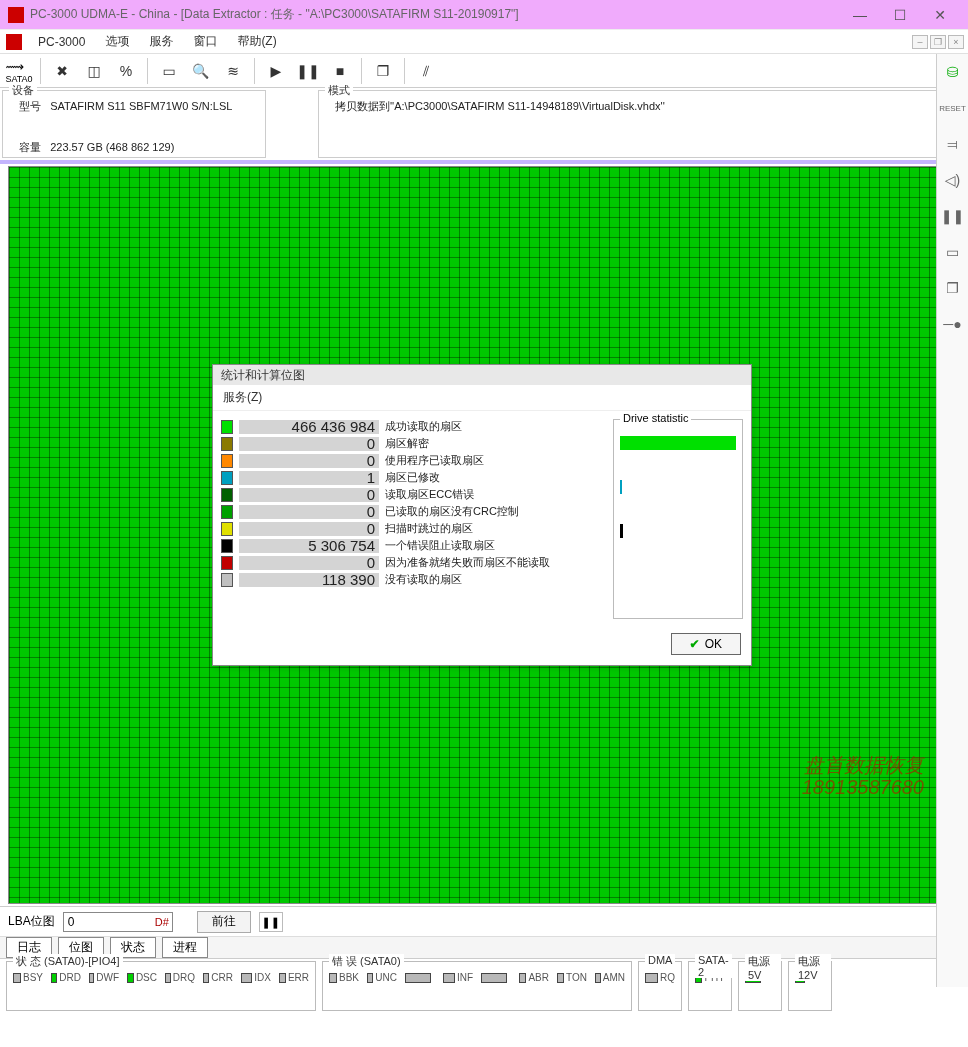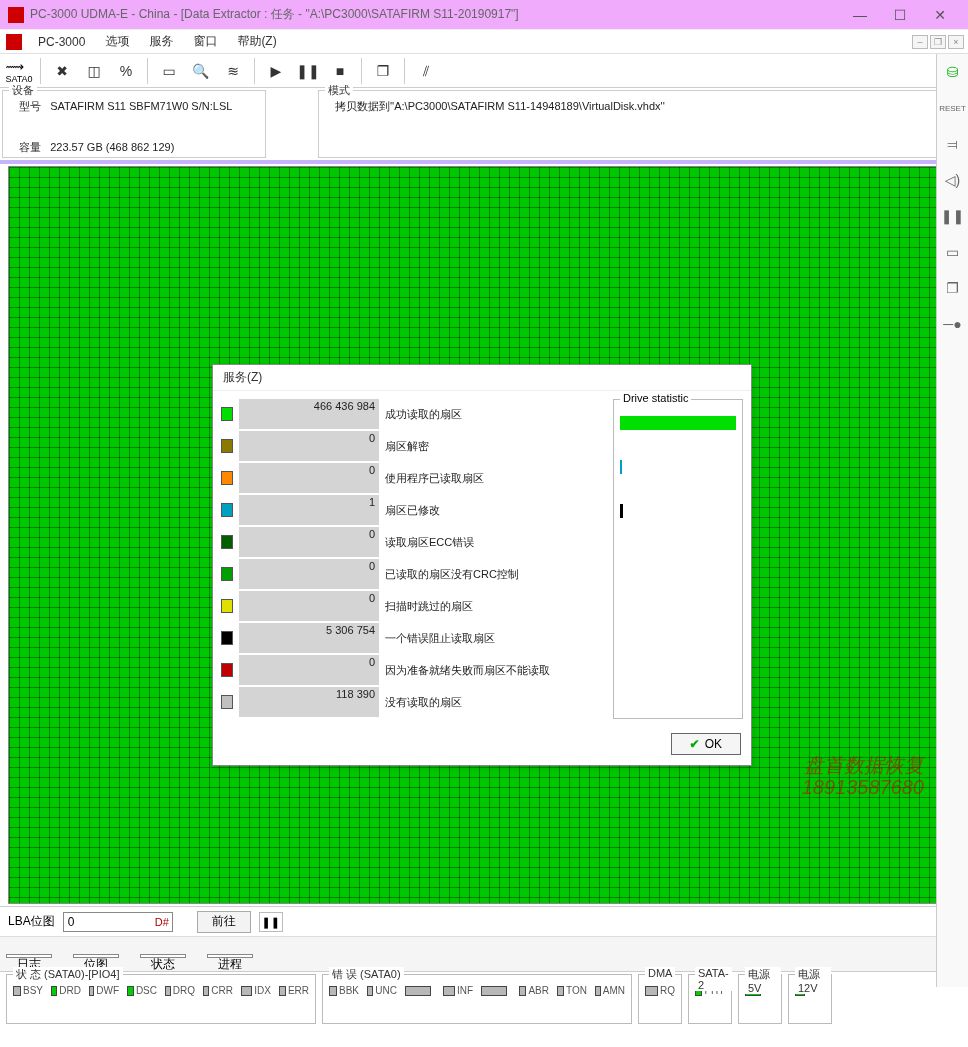--- a/index.html
+++ b/index.html
@@ -48,21 +48,21 @@
 .vscroll .up{top:0;} .vscroll .down{bottom:0;}
 
 
 .lbabar { height: 30px; display: flex; align-items: center; padding: 2px 8px; gap: 8px; border-top: 1px solid #ccc; }
 .lbabar label { font-size: 12px; }
 .lbabar input { width: 110px; height: 20px; font-size: 12px; padding: 1px 4px; border:1px solid #888; }
 .lbabar button { height: 22px; padding: 0 14px; font-size: 12px; background:#f3f3f3; border:1px solid #aaa; }
 .lbabar .pause { width:24px; height:20px; border:1px solid #bbb; font-size:11px; text-align:center; line-height:18px; }
 
 
-.tabsrow { height: 22px; display: flex; gap: 21px; padding: 17px 6px; background:#f5f5f5; border-top:1px solid #ddd;}
+.tabsrow { height: 22px; display: flex; gap: 6px; padding: 0 6px; background:#f5f5f5; border-top:1px solid #ddd;}
 .tab { border: 1px solid #888; padding: 1px 10px; font-size: 12px; background: #fff; }
 .tab.active { background: #fff; font-weight: normal; }
 
 
 .status { display: flex; gap: 6px; padding: 2px 6px; align-items: flex-start; height: 56px; border-top:1px solid #ccc;}
 .sgrp { border: 1px solid #bbb; position: relative; padding: 10px 6px 4px 6px; height: 50px; }
 .sgrp .legend { position: absolute; top: -8px; left: 6px; background: #fff; padding: 0 3px; font-size: 11px; color:#333; }
 .leds { display: flex; gap: 8px; }
 .led { display: flex; flex-direction: row; align-items: center; gap: 2px; width: 30px; }
 .led .dot { width: 26px; height: 10px; border: 1px solid #444; background: #b8b8b8; }
@@ -74,21 +74,21 @@
 .rsidebar .ritem { width: 26px; height: 24px; display:flex; align-items:center; justify-content:center; color:#666; font-size:14px;}
 
 
 .dialog { position: absolute; left: 212px; top: 364px; width: 540px; background: #fff; border: 1px solid #888; box-shadow: 2px 2px 6px rgba(0,0,0,0.15); z-index: 100; }
 .dialog .dlg-title { position:relative; height: 20px; background: #e8e8e8; padding: 2px 8px; color: #333; font-size: 12px; }
 .dialog .dlg-menu { padding: 4px 10px; font-size: 12px; color: #333; border-bottom:1px solid #eee;}
 .dialog .dlg-body { display: flex; padding: 8px; gap: 8px; }
 .stats { flex: 1; }
 .statrow { display: flex; align-items: center; gap: 6px; margin-bottom: 2px; }
 .statrow .sw { width: 12px; height: 14px; border:1px solid #555; }
-.statrow .bar { flex: 0 0 140px; height: 30px; background: #d4d4d4; text-align: right; padding-right: 4px; font-size: 11px; color: #222; line-height:14px;}
+.statrow .bar { flex: 0 0 140px; height: 14px; background: #d4d4d4; text-align: right; padding-right: 4px; font-size: 15px; color: #222; line-height:14px;}
 .statrow .slbl { font-size: 11px; color: #222; }
 .drivestat { width: 130px; border: 1px solid #bbb; position: relative; padding: 16px 6px 6px 6px; min-height:200px;}
 .drivestat .legend { position: absolute; top: -8px; left: 6px; background: #fff; padding: 0 3px; font-size: 11px; }
 .ds-bar { height: 14px; background: #00e000; margin-bottom: 30px; }
 .ds-tick { width: 2px; height: 14px; margin-bottom: 30px; }
 .dlg-btns { display: flex; justify-content: flex-end; padding: 6px 10px 10px; }
 .okbtn { padding: 3px 18px; border: 1px solid #666; background: #f5f5f5; display:flex; align-items:center; gap:5px;}
 .okbtn .chk{ color:#0a0; font-weight:bold;}
 
 .watermark { position:absolute; right:44px; bottom:108px; color:rgba(200,0,0,0.55); font-size:20px; font-style:italic; text-align:right; line-height:1.1;}
@@ -325,20 +325,21 @@
   <div class="ritem" style="font-size:8px;">RESET</div>
   <div class="ritem">⫤</div>
   <div class="ritem">◁)</div>
   <div class="ritem">❚❚</div>
   <div class="ritem">▭</div>
   <div class="ritem">❐</div>
   <div class="ritem">─●</div>
 </div>
 
 <div class="dialog">
+  <div class="dlg-title">统计和计算位图</div>
   <div class="dlg-menu">服务(Z)</div>
   <div class="dlg-body">
     <div class="stats" id="stats">
         <div class="statrow">
           <span class="sw" style="background:#00e000"></span>
   <span class="bar">466 436 984</span>
   <span class="slbl">成功读取的扇区</span>
         </div>
         <div class="statrow">
           <span class="sw" style="background:#8a7a00"></span>

